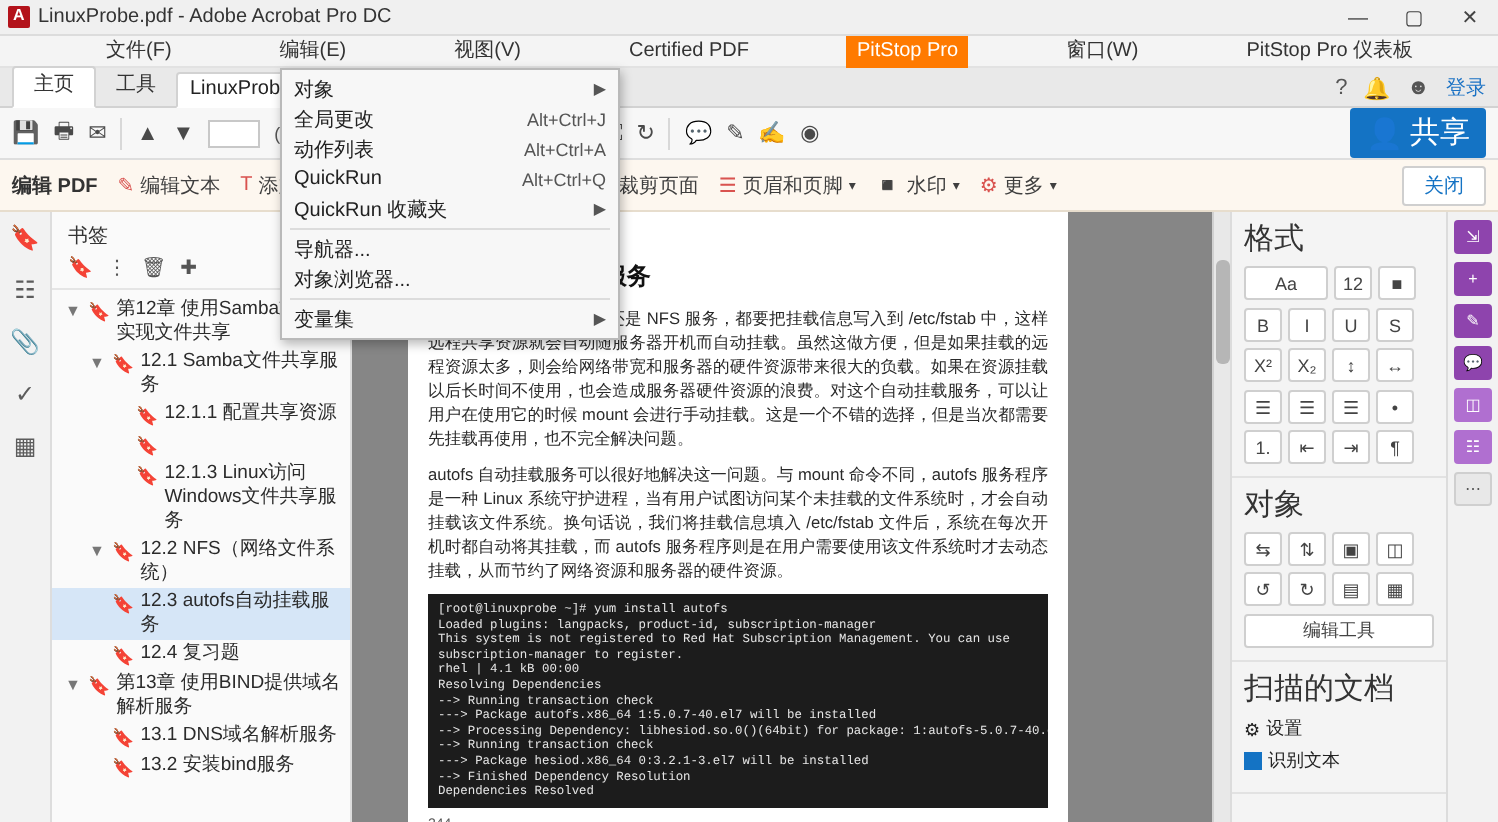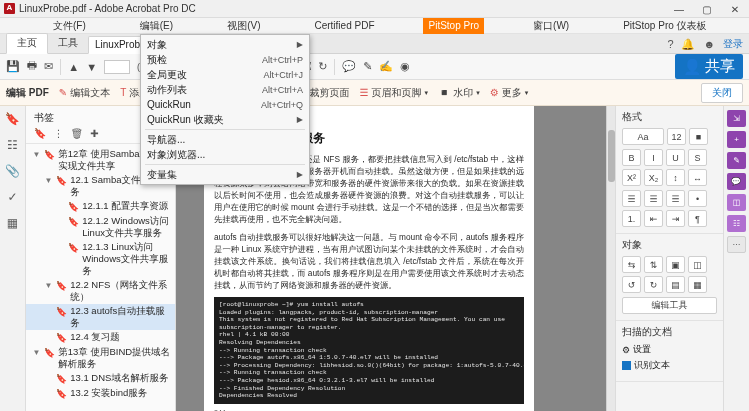--- a/index.html
+++ b/index.html
@@ -144,21 +144,21 @@
   .dropdown .row { display:flex; align-items:center; padding:2px 6px; height:15px; white-space:nowrap; }
   .dropdown .row .nm { flex:1; }
   .dropdown .row .sc { color:#555; font-size:9px; margin-left:8px; }
   .dropdown .row .arr { font-size:8px; color:#555; margin-left:6px; }
   .dropdown .hr { height:1px; background:#dcdcdc; margin:2px 4px; }
   .dropdown-wide { width:170px; }
 
   
   .rpanel { width:108px; background:#f4f4f4; border-left:1px solid #dcdcdc; display:flex; flex-direction:column; font-size:9px; }
   .rsec { border-bottom:1px solid #e2e2e2; padding:4px 6px 6px 6px; }
-  .rsec .rt { font-size:10px; color:#333; margin-bottom:4px; }
+  .rsec .rt { font-size:15px; color:#333; margin-bottom:4px; }
   .grid4 { display:flex; flex-wrap:wrap; gap:3px; }
   .gbtn {
     width:19px; height:17px; border:1px solid #cfcfcf; background:#fff; border-radius:2px;
     display:flex; align-items:center; justify-content:center; font-size:9px; color:#444;
   }
   .gwide { width:42px;text-align:right; }
   .rowline { display:flex; align-items:center; gap:3px; margin-bottom:3px; }
   .chk { width:9px; height:9px; border:1px solid #9a9a9a; background:#fff; display:inline-block; }
   .chk.on { background:#1473c4; border-color:#1473c4; }
 
@@ -311,21 +311,20 @@
           <span class="lbl">12.1  Samba文件共享服务</span>
         </div>
         <div class="bmrow ind3">
           <span class="tw"></span>
           <span class="bi">🔖</span>
           <span class="lbl">12.1.1  配置共享资源</span>
         </div>
         <div class="bmrow ind3">
           <span class="tw"></span>
           <span class="bi">🔖</span>
-          <span class="lbl">12.1.2  Windows访问Linux文件共享服务</span>
         </div>
         <div class="bmrow ind3">
           <span class="tw"></span>
           <span class="bi">🔖</span>
           <span class="lbl">12.1.3  Linux访问Windows文件共享服务</span>
         </div>
         <div class="bmrow ind2">
           <span class="tw">▼</span>
           <span class="bi">🔖</span>
           <span class="lbl">12.2  NFS（网络文件系统）</span>
@@ -452,24 +451,20 @@
     </div>
 
   </div>
 
   <div class="dropdown dropdown-wide">
     <div class="row">
       <span class="nm">对象</span>
       <span class="arr">▶</span>
     </div>
     <div class="row">
-      <span class="nm">预检</span>
-      <span class="sc">Alt+Ctrl+P</span>
-    </div>
-    <div class="row">
       <span class="nm">全局更改</span>
       <span class="sc">Alt+Ctrl+J</span>
     </div>
     <div class="row">
       <span class="nm">动作列表</span>
       <span class="sc">Alt+Ctrl+A</span>
     </div>
     <div class="row">
       <span class="nm">QuickRun</span>
       <span class="sc">Alt+Ctrl+Q</span>

